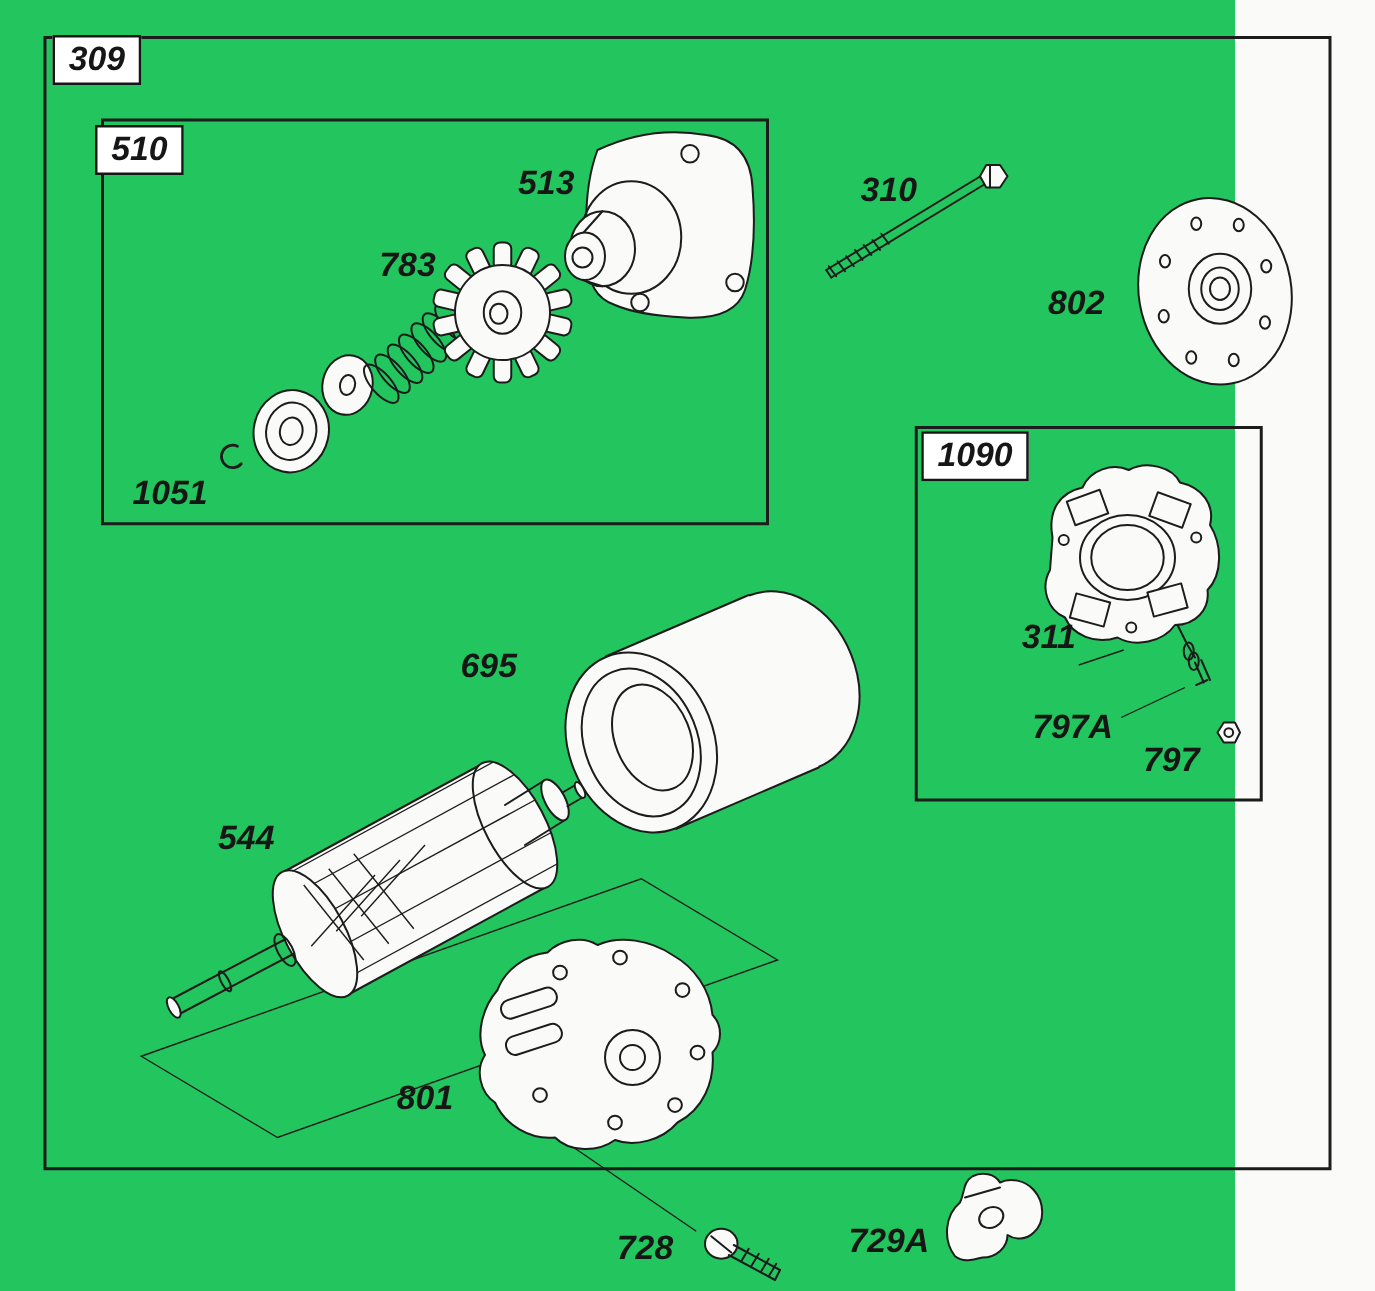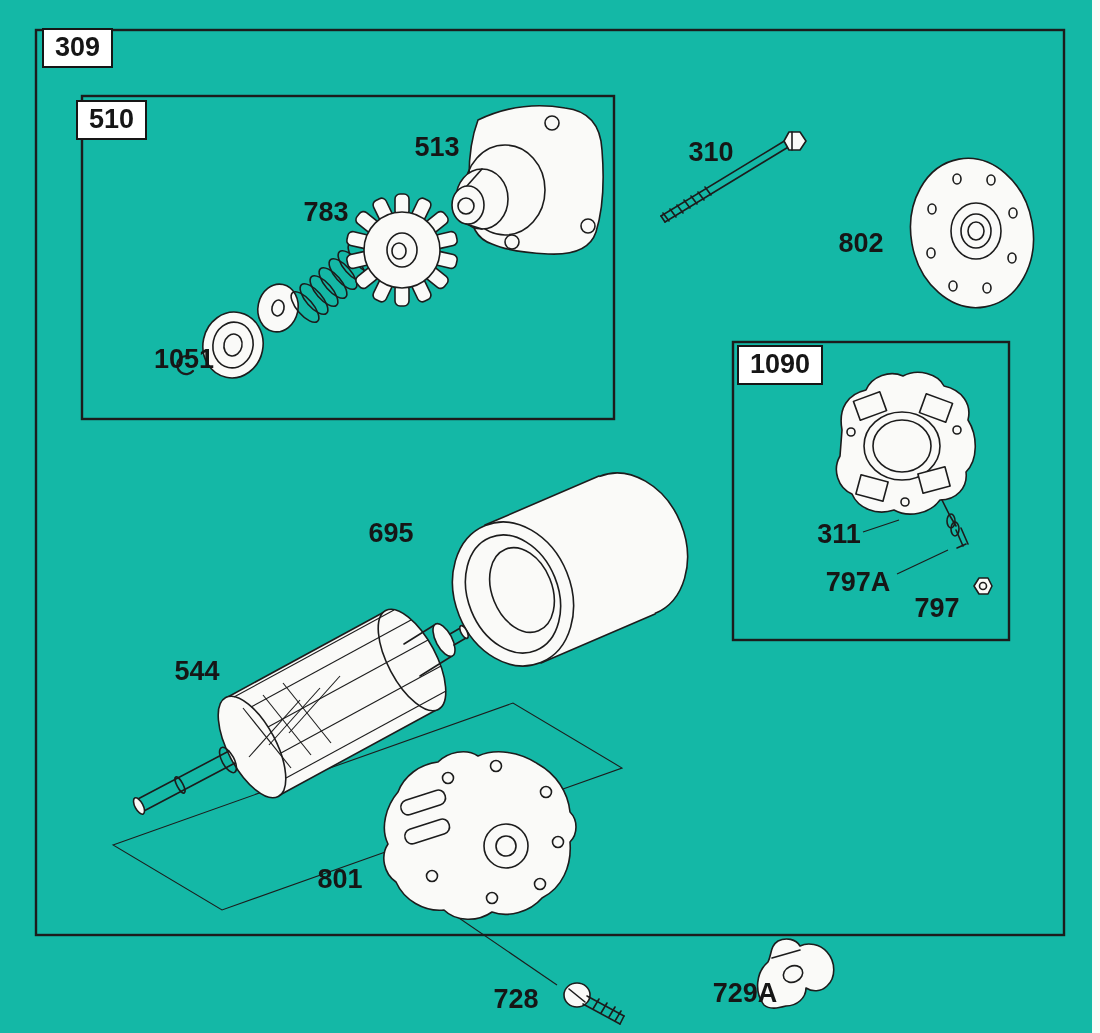--- a/index.html
+++ b/index.html
@@ -2,21 +2,21 @@
 <html><head>
 <meta charset="utf-8">
 <style>
   * { margin:0; padding:0; box-sizing:border-box; }
   html,body { width:1100px; height:1033px; }
   body {
     background:#fafaf8;
     font-family:"Liberation Sans", sans-serif;
     overflow:hidden;
   }
-  .canvas { position:relative; width:1092px; height:1033px; background:#14b8a6; }
+  .canvas { position:relative; width:988px; height:1033px; background:#22c55e;font-style:italic; }
   svg.art { position:absolute; left:0; top:0; }
 
   .ln   { fill:none; stroke:#1c1c1c; stroke-width:1.6; stroke-linecap:round; stroke-linejoin:round; }
   .fw   { fill:#fafaf8; stroke:#1c1c1c; stroke-width:1.6; stroke-linejoin:round; }
   .fwn  { fill:#fafaf8; stroke:none; }
   .frame{ fill:none; stroke:#1c1c1c; stroke-width:2.4; }
   .thin { fill:none; stroke:#1c1c1c; stroke-width:1.1; }
   .ln2  { fill:none; stroke:#1c1c1c; stroke-width:2.2; stroke-linecap:round; }
 
   .part-label {
@@ -254,25 +254,25 @@
       <line class="ln" x1="772" y1="958" x2="800" y2="950"></line>
     </g>
   </svg>
 
   <div class="callout-box" style="left:42px; top:28px;">309</div>
   <div class="callout-box" style="left:76px; top:100px;text-align:center;">510</div>
   <div class="callout-box" style="left:737px; top:345px;">1090</div>
 
   <div class="part-label" style="left:437px; top:147px;">513</div>
   <div class="part-label" style="left:326px; top:212px;">783</div>
-  <div class="part-label" style="left:136px; top:359px;margin-left:48px;">1051</div>
+  <div class="part-label" style="left:136px; top:395px;">1051</div>
   <div class="part-label" style="left:711px; top:152px;">310</div>
   <div class="part-label" style="left:861px; top:243px;">802</div>
   <div class="part-label" style="left:391px; top:533px;">695</div>
   <div class="part-label" style="left:197px; top:671px;">544</div>
-  <div class="part-label" style="left:839px; top:534px;">311</div>
+  <div class="part-label" style="left:839px; top:510px;">311</div>
   <div class="part-label" style="left:858px; top:582px;">797A</div>
   <div class="part-label" style="left:937px; top:608px;">797</div>
   <div class="part-label" style="left:340px; top:879px;text-align:center;">801</div>
   <div class="part-label" style="left:516px; top:999px;text-align:right;">728</div>
-  <div class="part-label" style="left:711px; top:993px;margin-left:34px;">729A</div>
+  <div class="part-label" style="left:711px; top:993px;">729A</div>
 
 </div>
 
 </body></html>

